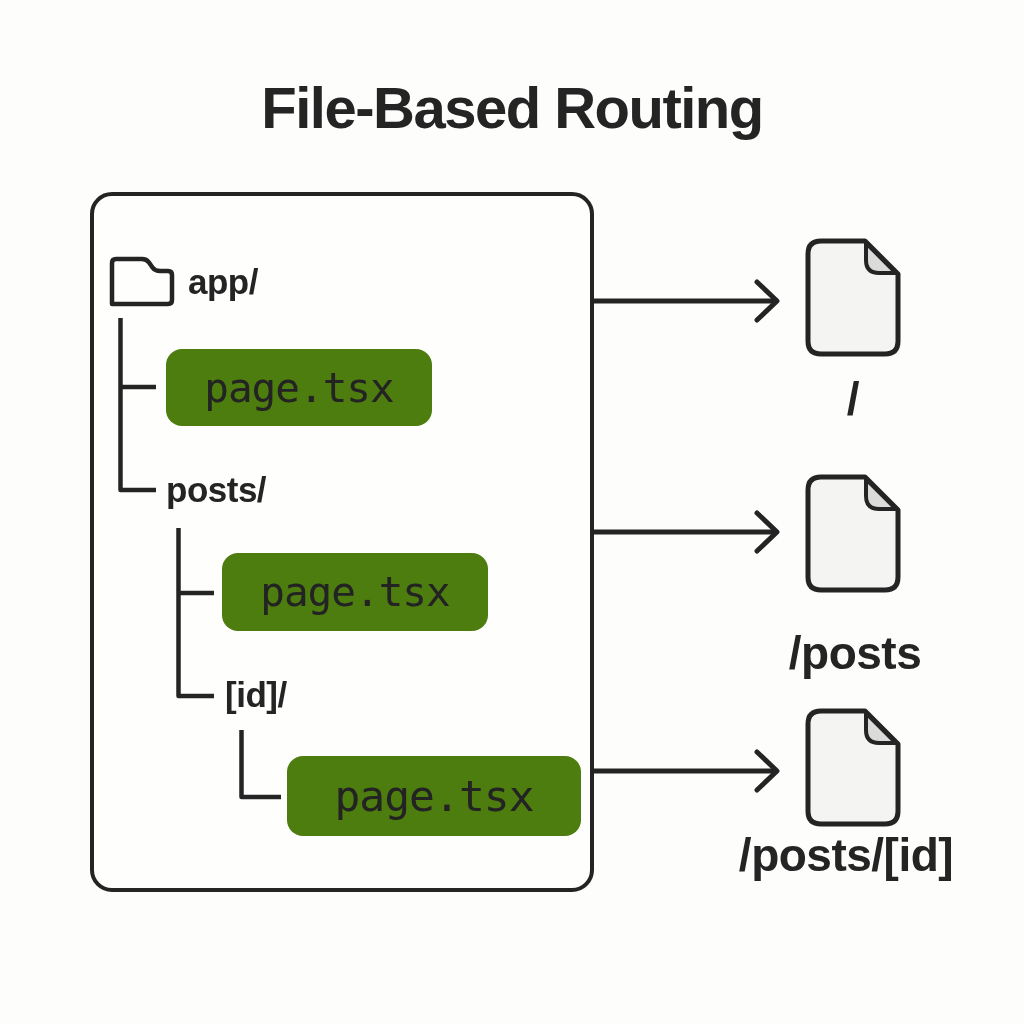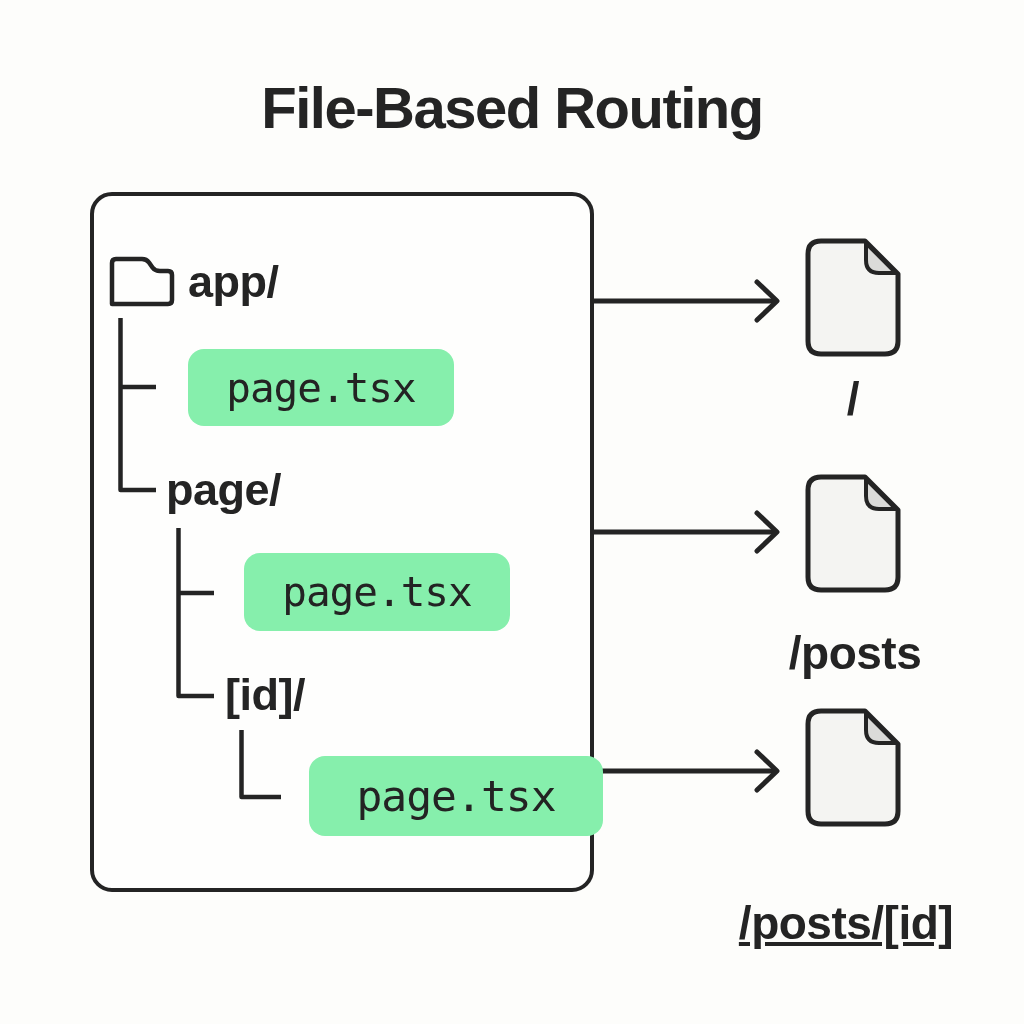--- a/index.html
+++ b/index.html
@@ -23,30 +23,30 @@
   .panel{
     position:absolute;left:90px;top:192px;width:504px;height:700px;
     border:4.5px solid #242424;border-radius:22px;
     background:#FEFEFD;box-sizing:border-box;
   }
 
   svg.overlay{position:absolute;inset:0;z-index:2;pointer-events:none;}
 
   .tree-label{
     position:absolute;z-index:3;
-    font-size:45px;font-weight:600;letter-spacing:-0.5px;
+    font-size:35px;font-weight:600;letter-spacing:-0.5px;
     line-height:48px;white-space:nowrap;color:#242424;
   }
   .chip{
     position:absolute;z-index:3;
-    background:#86efac;border-radius:16px;
+    background:#4d7c0f;border-radius:16px;
     display:flex;align-items:center;justify-content:center;
     font-family:"DejaVu Sans Mono", monospace;
     font-size:41px;font-weight:500;letter-spacing:-1px;
-    color:#232323;white-space:nowrap;box-sizing:border-box;margin-left:22px;
+    color:#232323;white-space:nowrap;box-sizing:border-box;
   }
   .route-label{
     position:absolute;z-index:3;
     font-size:46px;font-weight:600;letter-spacing:-0.5px;
     text-align:center;white-space:nowrap;color:#242424;
   }
 </style>
 </head>
 <body>
 
@@ -94,27 +94,27 @@
     <g stroke="#242424" stroke-width="5" stroke-linejoin="round">
       <path fill="#F4F4F2" d="M821 711 H865 L898 744 V811 Q898 824 885 824 H821 Q808 824 808 811 V724 Q808 711 821 711 Z"></path>
       <path fill="#DBDBD9" stroke-width="4" d="M866 713 L896 743 H879 Q866 743 866 730 Z"></path>
     </g>
   </svg>
 
   <div class="tree-label" style="left:188px;top:258px;">app/</div>
 
   <div class="chip" style="left:166px;top:349px;width:266px;height:77px;">page.tsx</div>
 
-  <div class="tree-label" style="left:166px;top:466px;">page/</div>
+  <div class="tree-label" style="left:166px;top:466px;">posts/</div>
 
   <div class="chip" style="left:222px;top:553px;width:266px;height:78px;">page.tsx</div>
 
   <div class="tree-label" style="left:225px;top:671px;">[id]/</div>
 
   <div class="chip" style="left:287px;top:756px;width:294px;height:80px;font-size:43px;">page.tsx</div>
 
   <div class="route-label" style="left:753px;top:372px;width:200px;">/</div>
 
   <div class="route-label" style="left:755px;top:626px;width:200px;">/posts</div>
 
-  <div class="route-label" style="left:696px;top:896px;width:300px;text-decoration:underline;">/posts/[id]</div>
+  <div class="route-label" style="left:696px;top:828px;width:300px;">/posts/[id]</div>
 
 </div>
 
 </body></html>

